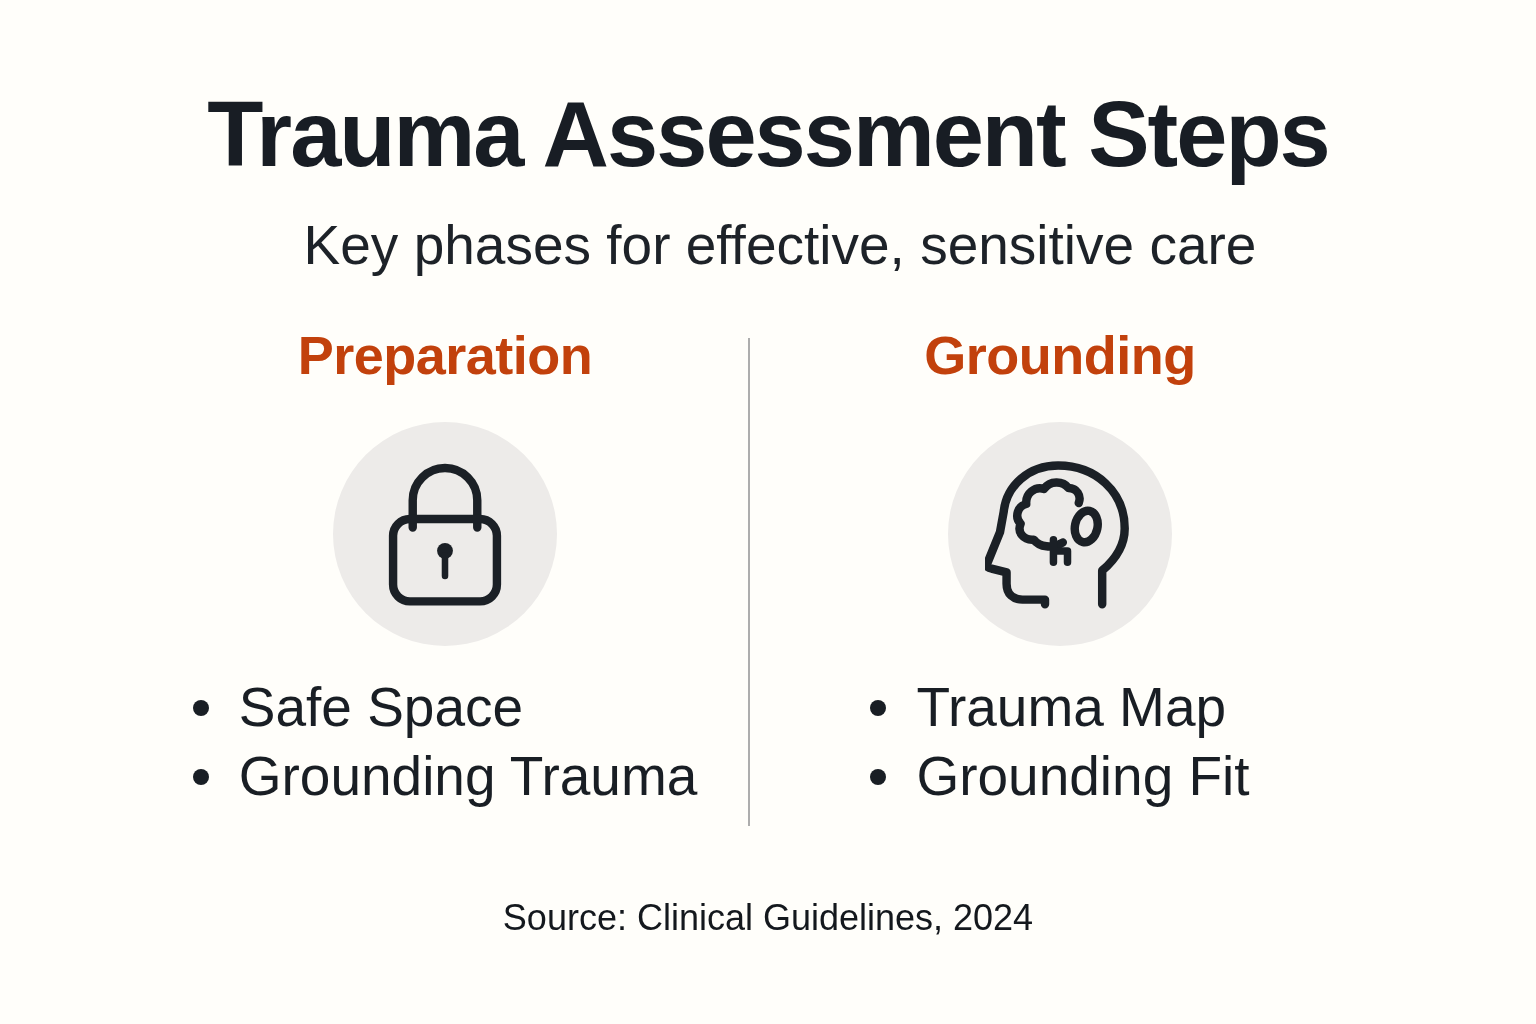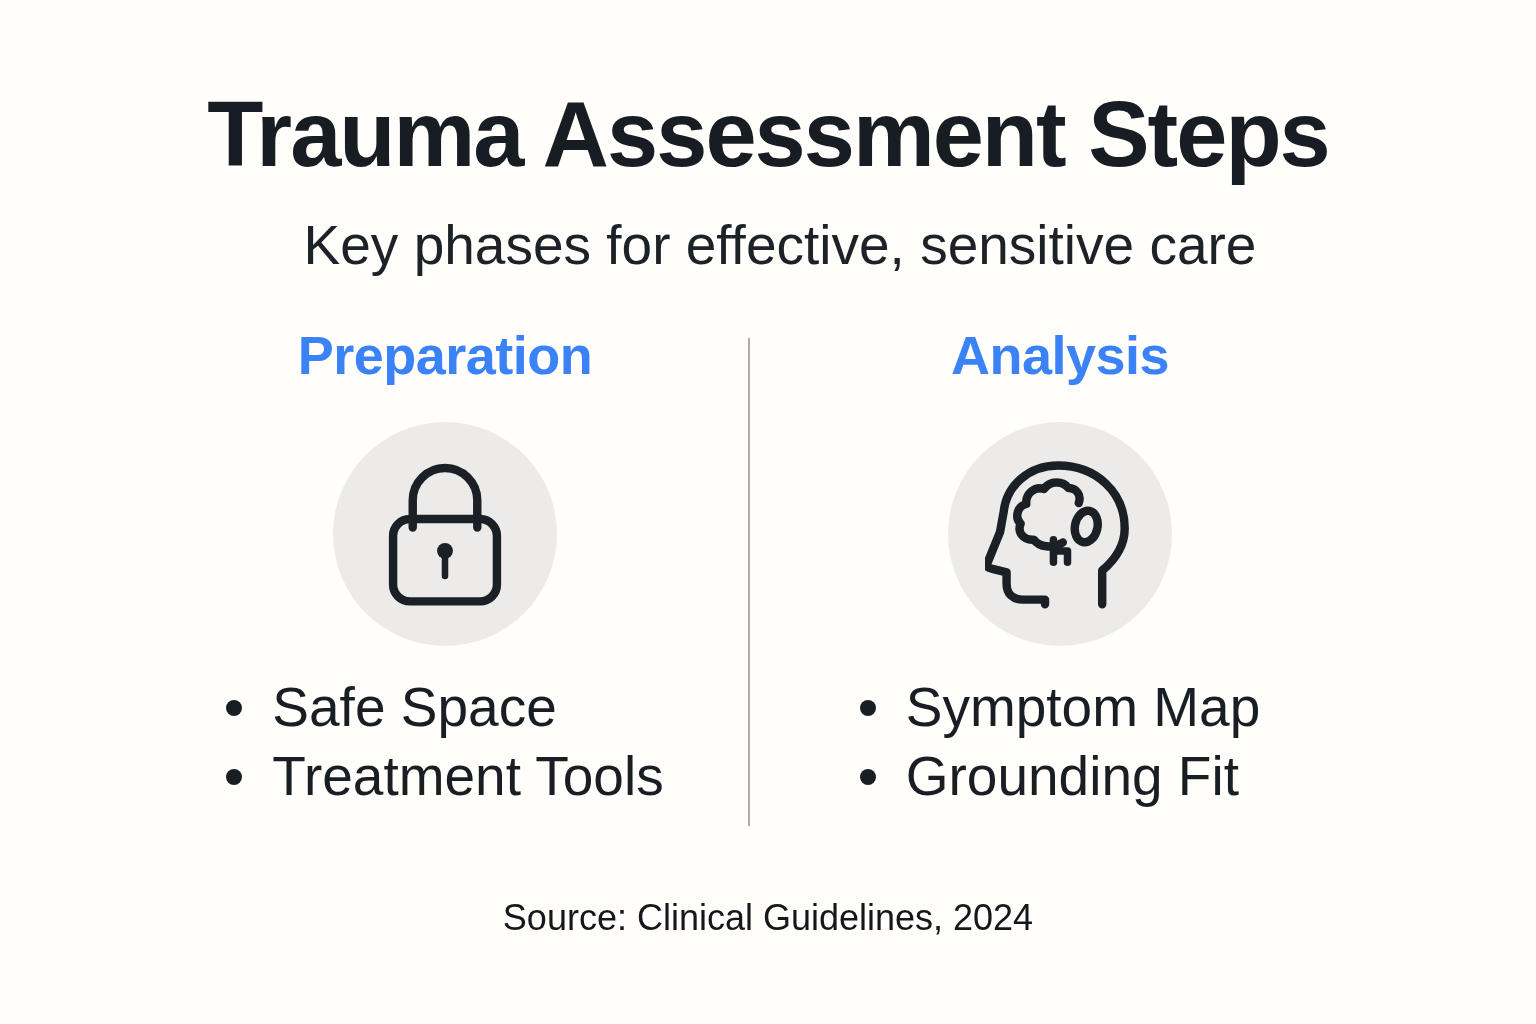--- a/index.html
+++ b/index.html
@@ -24,21 +24,21 @@
     color:#1d2228;
   }
   .col{
     position:absolute;top:328px;width:600px;
     text-align:center;
   }
   .col-left{left:145px;}
   .col-right{left:760px;}
   .col-heading{
     margin:0;font-size:54px;font-weight:700;line-height:1;
-    color:#3b82f6;letter-spacing:-0.5px;
+    color:#c2410c;letter-spacing:-0.5px;
   }
   .icon-circle{
     width:224px;height:224px;border-radius:50%;
     background:#edebe9;
     margin:40px auto 0;
     display:flex;align-items:center;justify-content:center;
   }
   .bullets{
     margin:20px auto 0;padding:0;list-style:none;
     display:inline-block;text-align:center;
@@ -85,43 +85,43 @@
         </g>
       </svg>
     </div>
     <ul class="bullets">
       <li>
         <span class="dot"></span>
         <span>Safe Space</span>
       </li>
       <li>
         <span class="dot"></span>
-        <span>Treatment Tools</span>
+        <span>Grounding Trauma</span>
       </li>
     </ul>
   </section>
 
   <div class="divider"></div>
 
   <section class="col col-right">
-    <h2 class="col-heading">Analysis</h2>
+    <h2 class="col-heading">Grounding</h2>
     <div class="icon-circle">
       <svg viewBox="0 0 160 164" width="150" height="154" aria-hidden="true">
         <g fill="none" stroke="#1b2026" stroke-width="9" stroke-linecap="round" stroke-linejoin="round">
           <path d="M125 157 L125 121 C139 109 149 95 149 76 C149 37 118 9 78 9 C46 9 23 31 20 58 L16 80 L3 112 Q0 118 7 119 L23 123 L23 135 C23 146 30 152 40 152 L64 152 L64 157"></path>
           <path d="M83 91 C72 98 58 96 52 88 C41 89 34 80 38 71 C31 64 35 52 44 50 C43 39 53 31 63 34 C69 25 83 25 89 33 C98 33 103 41 100 49"></path>
           <ellipse cx="108" cy="74" rx="12" ry="17" transform="rotate(12 108 74)"></ellipse>
           <path d="M73 88 L73 112 M73 100 L88 100 L88 112" stroke-width="8"></path>
         </g>
       </svg>
     </div>
     <ul class="bullets">
       <li>
         <span class="dot"></span>
-        <span>Symptom Map</span>
+        <span>Trauma Map</span>
       </li>
       <li>
         <span class="dot"></span>
         <span>Grounding Fit</span>
       </li>
     </ul>
   </section>
 
   <p class="source">Source: Clinical Guidelines, 2024</p>
 

